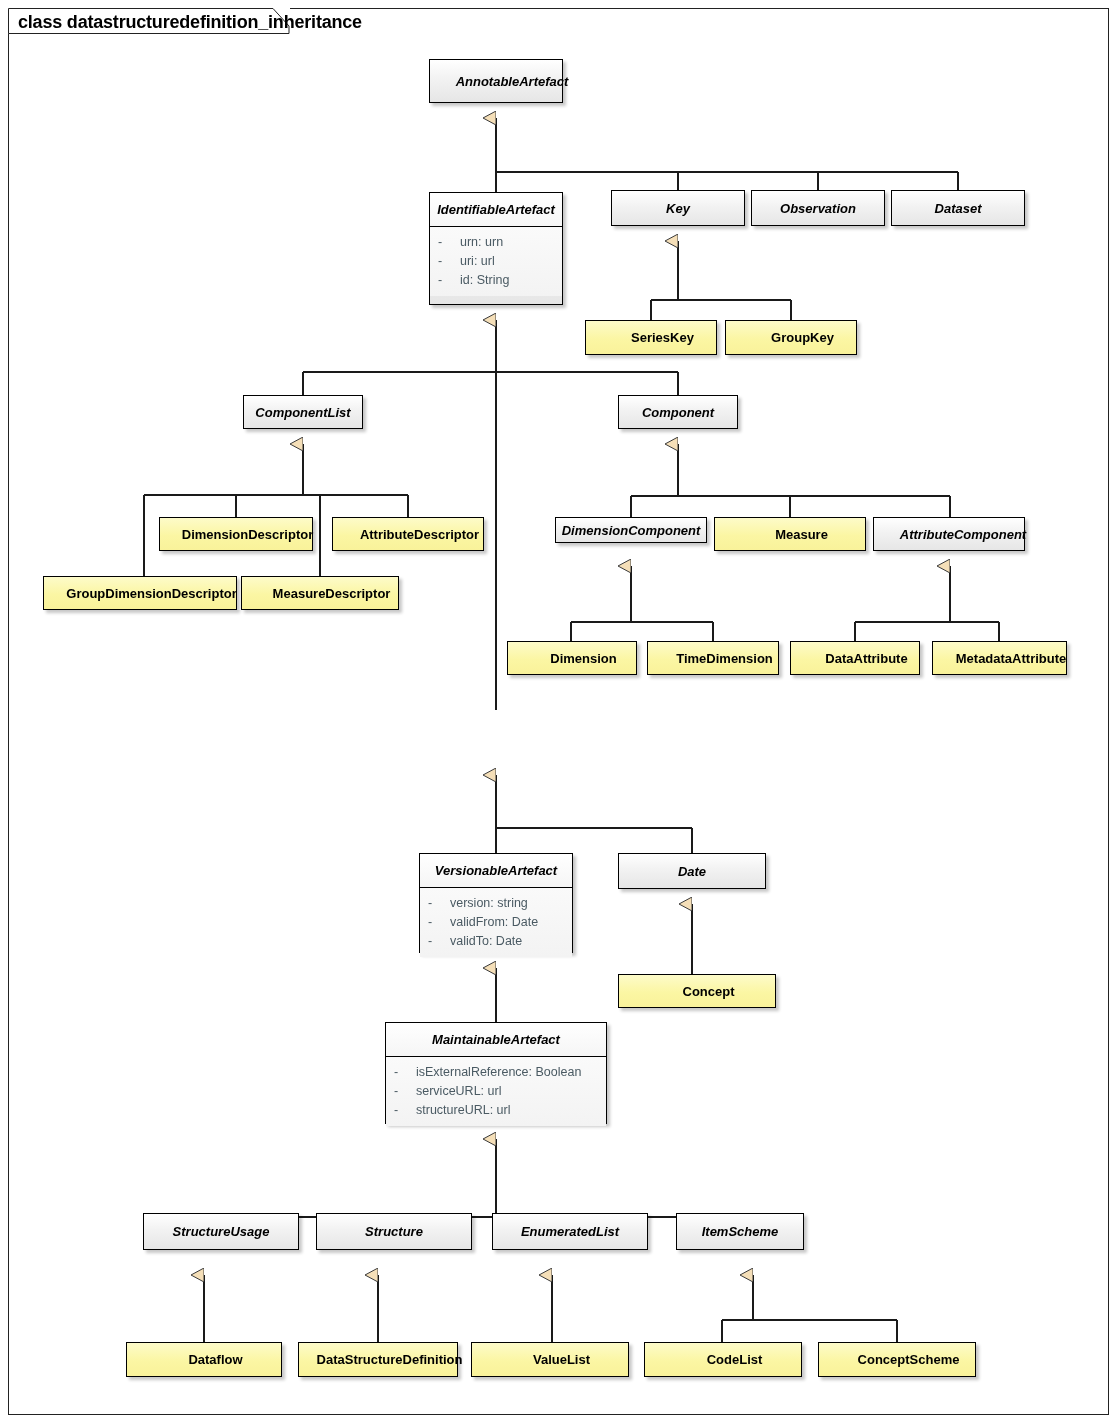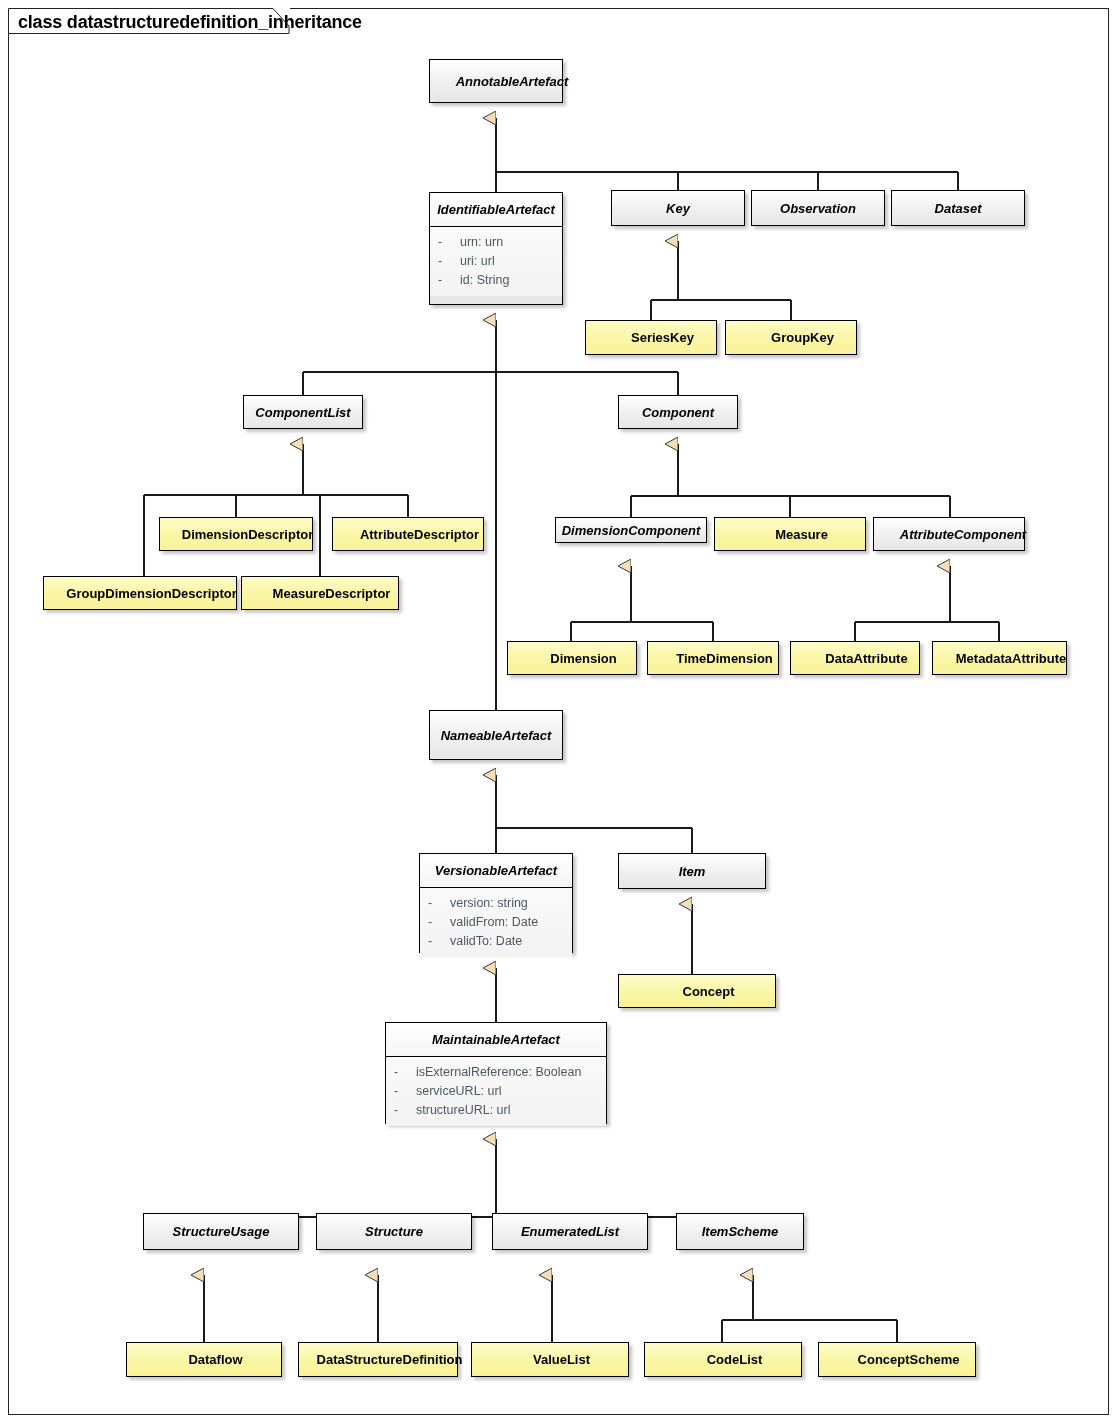--- a/index.html
+++ b/index.html
@@ -501,44 +501,41 @@
   </div>
 
   <div class="node concrete" style="left:790px; top:641px; width:130px; height:34px;">
     <div class="hdr">DataAttribute</div>
   </div>
 
   <div class="node concrete" style="left:932px; top:641px; width:135px; height:34px;">
     <div class="hdr">MetadataAttribute</div>
   </div>
 
-  <div class="node abstract" style="left:429px; top:710px; width:134px; height:50px;">
-    <div class="hdr">NameableArtefact</div>
-  </div>
 
   <div class="node abstract has-attrs" style="left:419px; top:853px; width:154px; height:100px;">
     <div class="hdr">VersionableArtefact</div>
     <div class="attrs">
       <div class="attr">
         <span class="dash">-</span>
         <span class="txt">version: string</span>
       </div>
       <div class="attr">
         <span class="dash">-</span>
         <span class="txt">validFrom: Date</span>
       </div>
       <div class="attr">
         <span class="dash">-</span>
         <span class="txt">validTo: Date</span>
       </div>
     </div>
   </div>
 
   <div class="node abstract" style="left:618px; top:853px; width:148px; height:36px;">
-    <div class="hdr">Item</div>
+    <div class="hdr">Date</div>
   </div>
 
   <div class="node concrete" style="left:618px; top:974px; width:158px; height:34px;">
     <div class="hdr">Concept</div>
   </div>
 
   <div class="node abstract has-attrs" style="left:385px; top:1022px; width:222px; height:102px;">
     <div class="hdr">MaintainableArtefact</div>
     <div class="attrs">
       <div class="attr">

